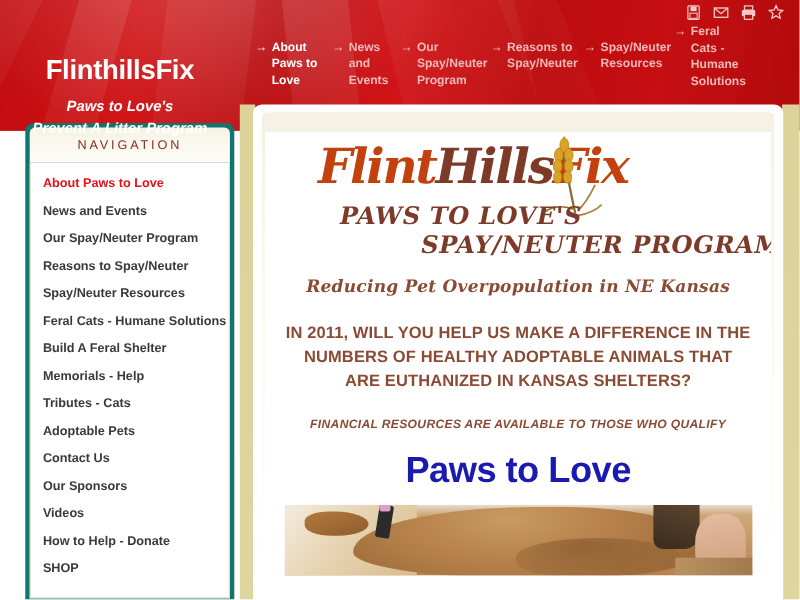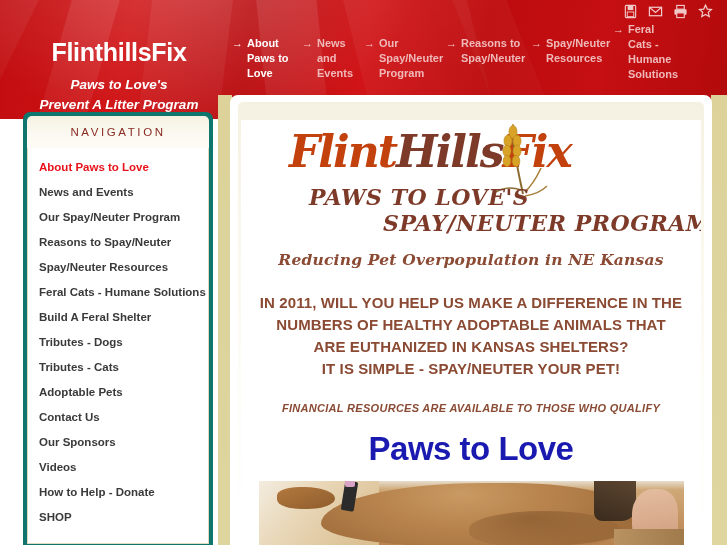--- a/index.html
+++ b/index.html
@@ -68,25 +68,24 @@
     width: 15px; height: 15px;
     display: block;
     opacity: .92;
     cursor: pointer;
   }
   .util-icon svg { display:block; width:15px; height:15px; }
 
   
   .site-title-wrap {
     position: absolute;
-    left: 0; top: 40px;
+    left: 0; top: 52px;
     width: 218px;
     text-align: center;
     z-index: 20;
-    margin-left: 10px;
   }
   .site-title {
     font-size: 25px;
     font-weight: bold;
     color: #ffffff;
     letter-spacing: -0.3px;
     line-height: 1;
     white-space: nowrap;
   }
   .site-tagline {
@@ -465,21 +464,21 @@
     <span class="sidebar-head-title">NAVIGATION</span>
   </div>
   <div class="sidebar-list">
     <a class="side-item active">About Paws to Love</a>
     <a class="side-item">News and Events</a>
     <a class="side-item">Our Spay/Neuter Program</a>
     <a class="side-item">Reasons to Spay/Neuter</a>
     <a class="side-item">Spay/Neuter Resources</a>
     <a class="side-item">Feral Cats - Humane Solutions</a>
     <a class="side-item">Build A Feral Shelter</a>
-    <a class="side-item">Tributes - Dogs</a>
+    <a class="side-item">Memorials - Help</a>
     <a class="side-item">Tributes - Cats</a>
     <a class="side-item">Adoptable Pets</a>
     <a class="side-item">Contact Us</a>
     <a class="side-item">Our Sponsors</a>
     <a class="side-item">Videos</a>
     <a class="side-item">How to Help - Donate</a>
     <a class="side-item">SHOP</a>
   </div>
 </aside>
 
@@ -508,21 +507,20 @@
         <div class="logo-sub1">PAWS TO LOVE'S</div>
         <div class="logo-sub2">SPAY/NEUTER PROGRAM</div>
       </div>
 
       <div class="tagline-serif">Reducing Pet Overpopulation in NE Kansas</div>
 
       <div class="headline-block">
         <div>IN 2011, WILL YOU HELP US MAKE A DIFFERENCE IN THE</div>
         <div>NUMBERS OF HEALTHY ADOPTABLE ANIMALS THAT</div>
         <div>ARE EUTHANIZED IN KANSAS SHELTERS?</div>
-        <div>IT IS SIMPLE - SPAY/NEUTER YOUR PET!</div>
       </div>
 
       <div class="financial-line">FINANCIAL RESOURCES ARE AVAILABLE TO THOSE WHO QUALIFY</div>
 
       <div class="paws-heading">Paws to Love</div>
 
       <div class="dog-photo">
         <div class="floor"></div>
         <div class="body"></div>
         <div class="body-shade"></div>

